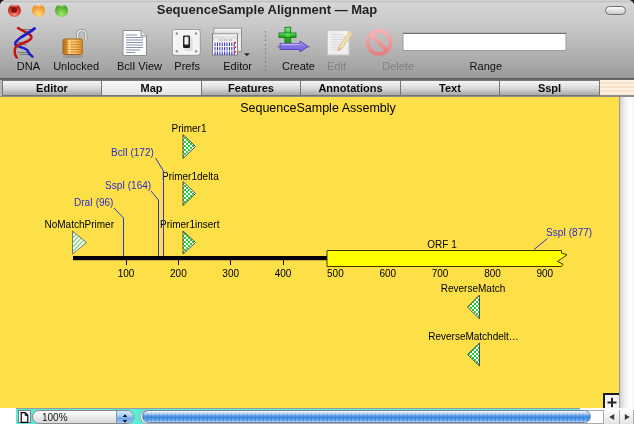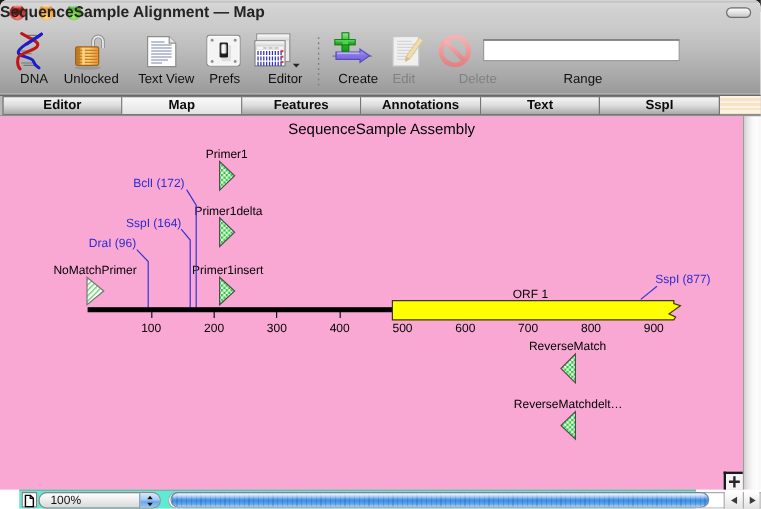--- a/index.html
+++ b/index.html
@@ -7,35 +7,35 @@
 
 #hdr{position:absolute;left:0;top:0;width:634px;height:79px;
  background:linear-gradient(180deg,#dadada 0px,#c0c0c0 1.5px,#d7d7d7 3px,#d0d0d0 10px,#cbcbcb 22px,#bdbdbd 40px,#aaaaaa 62px,#9b9b9b 77px);
  border-bottom:1px solid #5e5e5e;border-radius:5px 5px 0 0}
 .tl{position:absolute;top:3.5px;width:13px;height:13px;border-radius:50%}
 #tl-r{left:7.5px;background:radial-gradient(circle at 50% 78%,#f4948a 0%,#e64034 38%,#b01b10 78%,#850d06 100%)}
 #tl-r:after{content:"";position:absolute;left:3.5px;top:3.5px;width:6px;height:6px;border-radius:50%;background:#841511}
 .tl:before{content:"";position:absolute;left:3px;top:0.7px;width:7px;height:3.2px;border-radius:50% / 60%;background:linear-gradient(rgba(255,255,255,.85),rgba(255,255,255,.1));z-index:2}
 #tl-y{left:31.5px;background:radial-gradient(circle at 50% 78%,#ffe084 0%,#f9ae45 40%,#e0861c 80%,#b06a12 100%)}
 #tl-g{left:55px;background:radial-gradient(circle at 50% 78%,#a8e77c 0%,#6ec53c 40%,#3f9922 80%,#2a7514 100%)}
-#title{position:absolute;top:2px;left:0;width:534px;font-size:13px;font-weight:bold;color:#242424}
+#title{position:absolute;top:2px;left:0;width:534px;text-align:center;font-size:13px;font-weight:bold;color:#242424}
 #pill{position:absolute;left:605px;top:6px;width:21px;height:9px;border-radius:5px;border:1px solid #6f6f6f;background:linear-gradient(180deg,#fdfdfd,#c8c8c8)}
 .tlabel{position:absolute;top:60px;font-size:11px;color:#101010;text-align:right;white-space:nowrap}
 .tlabel.dis{color:#818181}
 
 #tabs{position:absolute;left:0;top:79px;width:634px;height:18px;background:#b8b8b8;border-top:1px solid #686868;border-bottom:1px solid #8c8c8c}
 .tab{position:absolute;top:0;height:16px;border:1px solid #767676;border-left:none;
  background:linear-gradient(180deg,#f6f6f6 0%,#dcdcdc 50%,#a9a9a9 100%);
  font-size:11px;font-weight:bold;color:#0a0a0a;text-align:center;line-height:15px}
 .tab.sel{background:linear-gradient(180deg,#fafafa 0%,#efefef 50%,#e2e2e2 100%)}
 .tab.first{border-left:1px solid #767676}
 #tabcorner{position:absolute;left:600px;top:0;width:34px;height:16px;
  background:repeating-linear-gradient(180deg,#fdf1e2 0px,#fdf1e2 2px,#f9e3c8 2px,#f9e3c8 4px);border-bottom:1px solid #8c8c8c}
 
-#content{position:absolute;left:0;top:97px;width:619px;height:311px;background:#f9a8d4}
+#content{position:absolute;left:0;top:97px;width:619px;height:311px;background:#fde047}
 
 #vscroll{position:absolute;left:619px;top:97px;width:15px;height:311px;
  background:linear-gradient(90deg,#cfcfcf 0px,#e6e6e6 3px,#f8f8f8 7px,#fdfdfd 11px,#f3f3f3 15px);border-left:1px solid #9c9c9c}
 #plusbtn{position:absolute;left:603px;top:393px;width:16px;height:15px;background:#f4f4f4;border-top:2px solid #1a1a1a;border-left:2px solid #1a1a1a}
 
 #bbar{position:absolute;left:16px;top:408px;width:564px;height:16px;background:#5eead4;border-top:1px solid #9a9a9a}
 #pagebtn{position:absolute;left:2px;top:1px;width:13px;height:13px;background:#fff;border:1px solid #7e7e7e}
 #combo{position:absolute;left:16px;top:0.5px;width:102px;height:14px;border:1px solid #8a8a8a;border-radius:7px;background:linear-gradient(180deg,#ffffff,#d8d8d8);overflow:hidden}
 #combo .txt{position:absolute;left:9px;top:1px;font-size:10px;color:#111}
 #stepper{position:absolute;right:0;top:0;width:17px;height:13px;background:linear-gradient(180deg,#d4e9fc 0%,#a6cdf5 40%,#6ba7ec 55%,#a2cdf6 100%);border-left:1px solid #7f93b5}
@@ -173,21 +173,21 @@
         <linearGradient id="lockg" x1="0" y1="0" x2="1" y2="0">
           <stop offset="0" stop-color="#c0761c"></stop>
             <stop offset="0.25" stop-color="#f5b354"></stop>
             <stop offset="0.55" stop-color="#ffcf7e"></stop>
             <stop offset="1" stop-color="#e2922f"></stop>
         </linearGradient>
       </defs>
     </svg>
     <div class="tlabel" style="left:8px;width:32px">DNA</div>
     <div class="tlabel" style="left:51px;width:48px">Unlocked</div>
-    <div class="tlabel" style="left:110px;width:52px">Text View</div>
+    <div class="tlabel" style="left:110px;width:52px">BclI View</div>
     <div class="tlabel" style="left:172px;width:28px">Prefs</div>
     <div class="tlabel" style="left:211px;width:41px">Editor</div>
     <div class="tlabel" style="left:278px;width:37px">Create</div>
     <div class="tlabel dis" style="left:325px;width:21px">Edit</div>
     <div class="tlabel dis" style="left:380px;width:34px">Delete</div>
     <div class="tlabel" style="left:467px;width:35px">Range</div>
   </div>
 
   <div id="tabs">
     <div class="tab first" style="left:2px;width:100px">Editor</div>

